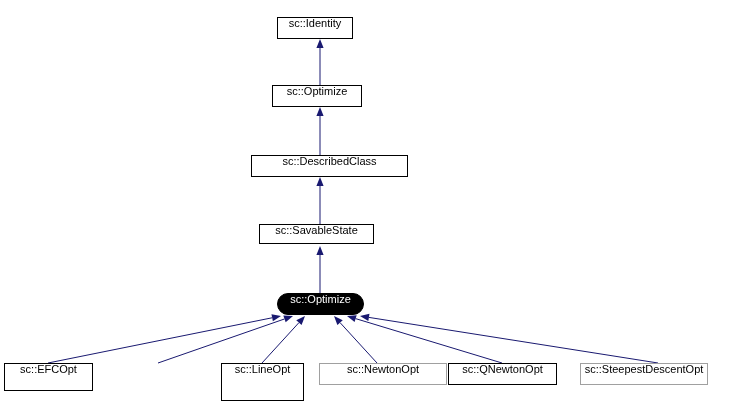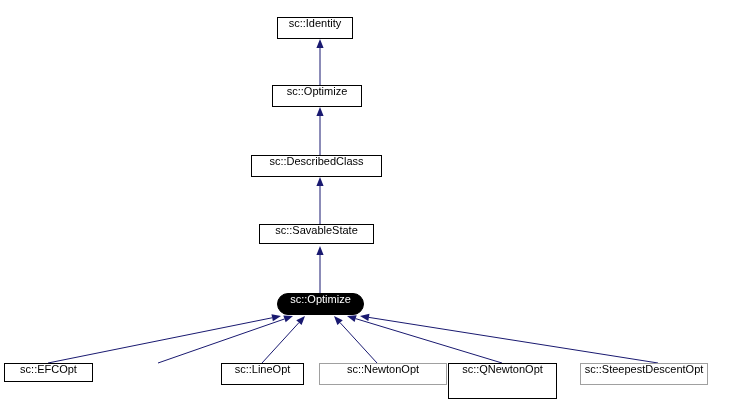--- a/index.html
+++ b/index.html
@@ -77,37 +77,37 @@
       <polygon points="347,316 356.6573956553484,315.1665078548318 354.5681086781269,322.056709588222" fill="#191970"></polygon>
       <line x1="658" y1="363" x2="368.8901084417388" y2="317.402131197187" stroke="#191970" stroke-width="1"></line>
       <polygon points="360,316 369.45096092061357,313.84608782049145 368.329255962864,320.9581745738825" fill="#191970"></polygon>
     </svg>
 <div class="node" style="left: 277px; top: 17px; width: 76px; height: 22px;">
       <span class="node-label">sc::Identity</span>
     </div>
     <div class="node" style="left: 272px; top: 85px; width: 90px; height: 22px;">
       <span class="node-label">sc::Optimize</span>
     </div>
-    <div class="node" style="left: 251px; top: 155px; width: 131px; height: 22px;">
+    <div class="node" style="left: 251px; top: 155px; width: 157px; height: 22px;">
       <span class="node-label">sc::DescribedClass</span>
     </div>
     <div class="node" style="left: 259px; top: 224px; width: 115px; height: 20px;">
       <span class="node-label">sc::SavableState</span>
     </div>
     <div class="node current" style="left: 277px; top: 293px; width: 87px; height: 22px;">
       <span class="node-label">sc::Optimize</span>
     </div>
-    <div class="node" style="left: 4px; top: 363px; width: 89px; height: 19px;">
+    <div class="node" style="left: 4px; top: 363px; width: 89px; height: 28px;">
       <span class="node-label">sc::EFCOpt</span>
     </div>
-    <div class="node" style="left: 221px; top: 363px; width: 83px; height: 22px;">
+    <div class="node" style="left: 221px; top: 363px; width: 83px; height: 38px;">
       <span class="node-label">sc::LineOpt</span>
     </div>
     <div class="node gray-border" style="left: 319px; top: 363px; width: 128px; height: 22px;">
       <span class="node-label">sc::NewtonOpt</span>
     </div>
-    <div class="node" style="left: 448px; top: 363px; width: 109px; height: 36px;">
+    <div class="node" style="left: 448px; top: 363px; width: 109px; height: 22px;">
       <span class="node-label">sc::QNewtonOpt</span>
     </div>
     <div class="node gray-border" style="left: 580px; top: 363px; width: 128px; height: 22px;">
       <span class="node-label">sc::SteepestDescentOpt</span>
     </div>
   </div>
 
 </body></html>

